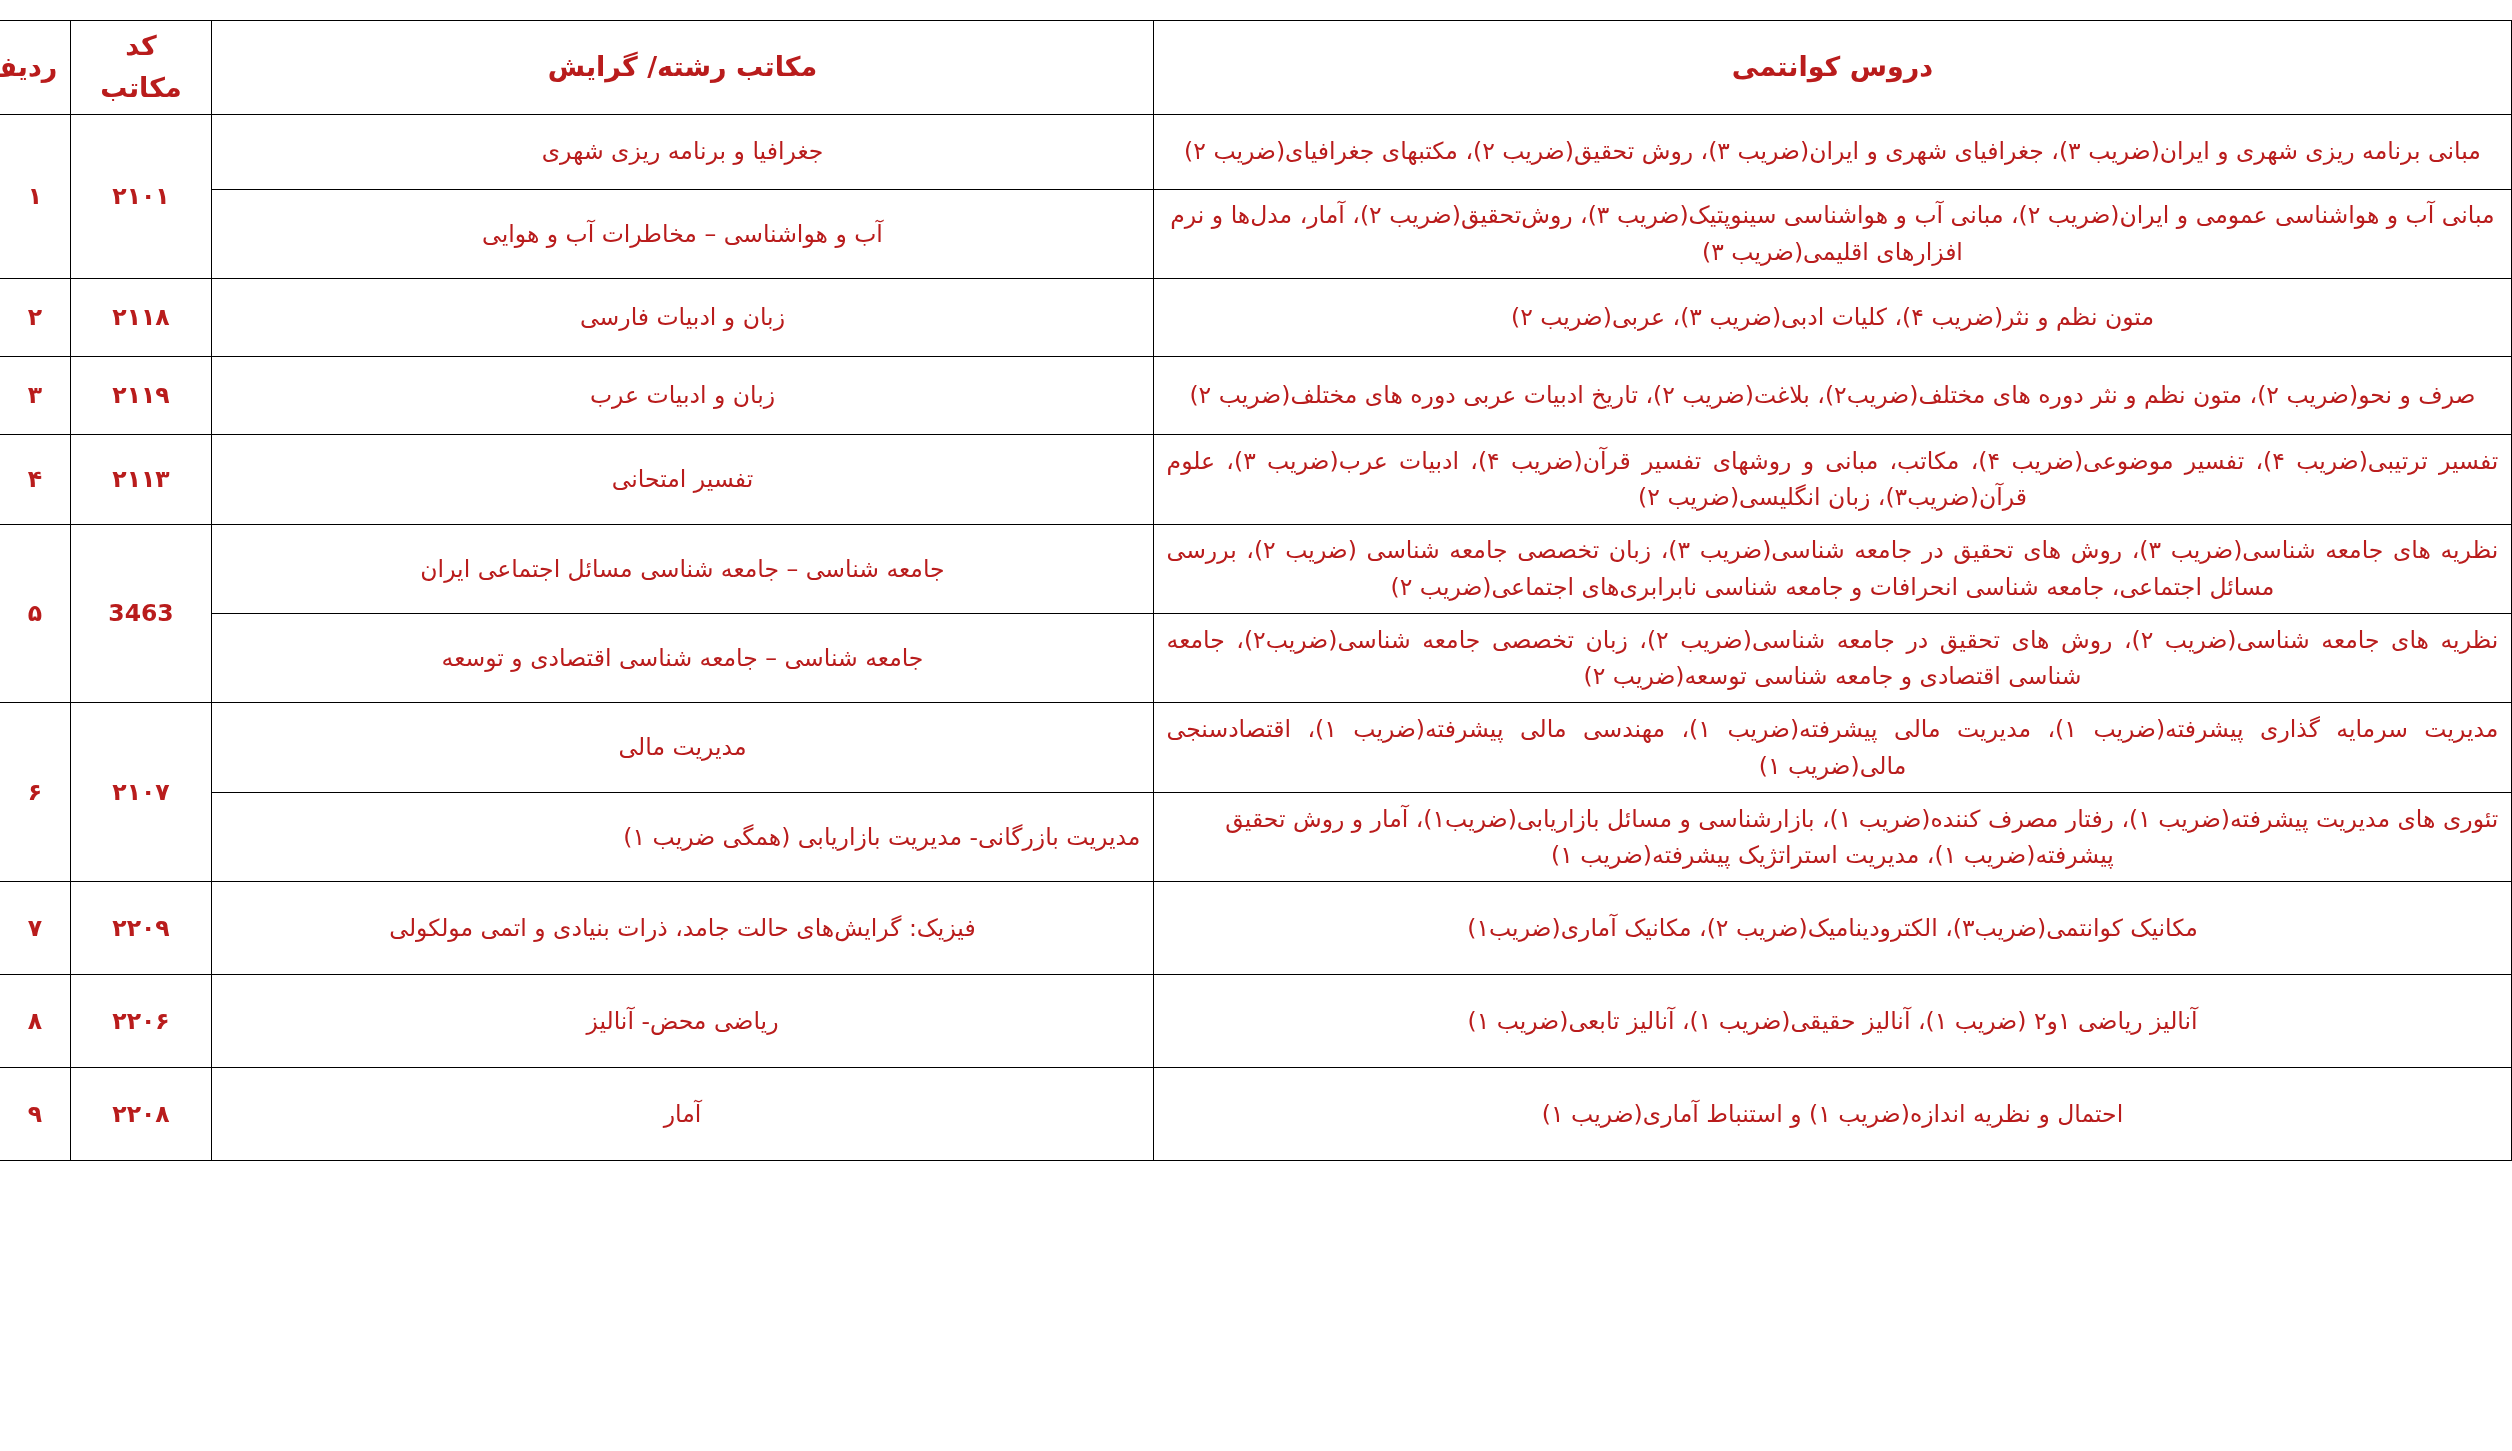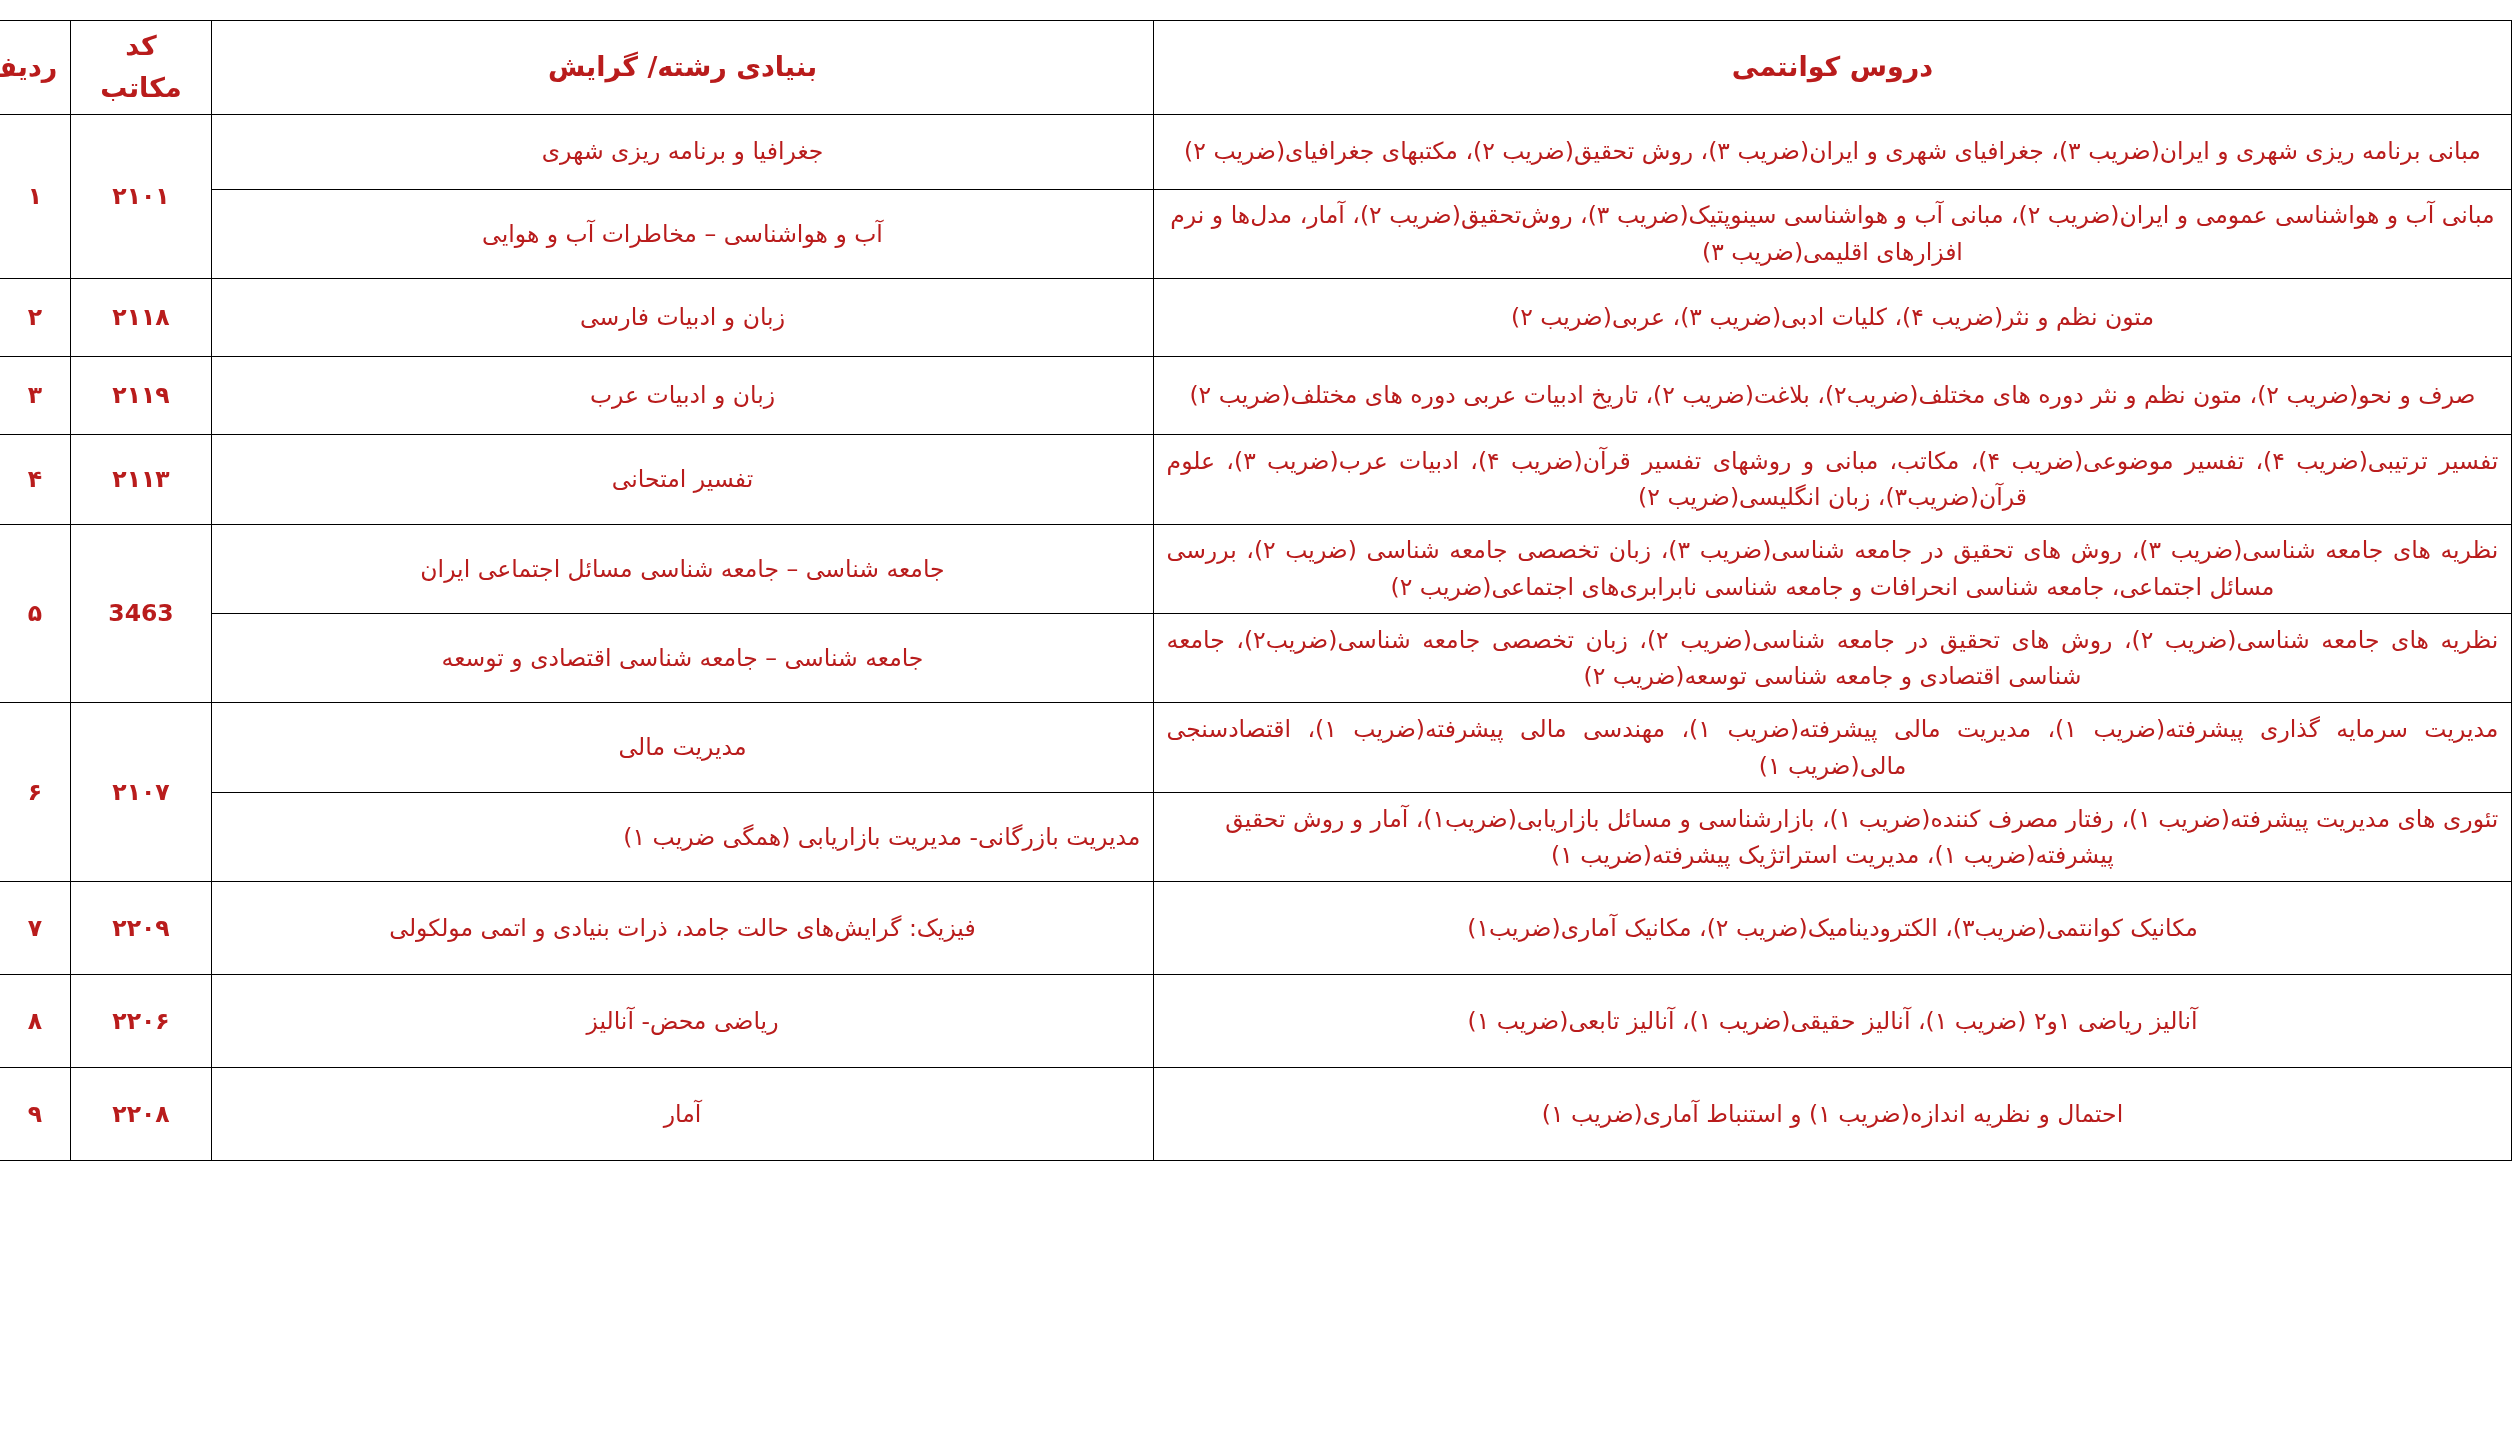--- a/index.html
+++ b/index.html
@@ -95,21 +95,21 @@
   <table class="exam-table">
     <colgroup>
       <col class="c-subjects">
       <col class="c-title">
       <col class="c-code">
       <col class="c-row">
     </colgroup>
     <thead>
       <tr>
         <th class="h-subjects">دروس کوانتمی</th>
-        <th>بنیادی رشته/ گرایش</th>
+        <th>مکاتب رشته/ گرایش</th>
         <th>کد مکاتب</th>
         <th>ردیف</th>
       </tr>
     </thead>
     <tbody id="table-body">
         <tr class="r1a">
           <td class="cell-subjects">مبانی برنامه ریزی شهری و ایران(ضریب ۳)، جغرافیای شهری و ایران(ضریب ۳)، روش تحقیق(ضریب ۲)، مکتبهای جغرافیای(ضریب ۲)</td>
           <td class="cell-title">جغرافیا و برنامه ریزی شهری</td>
           <td class="cell-code" rowspan="2">۲۱۰۱</td>
           <td class="cell-row" rowspan="2">۱</td>

